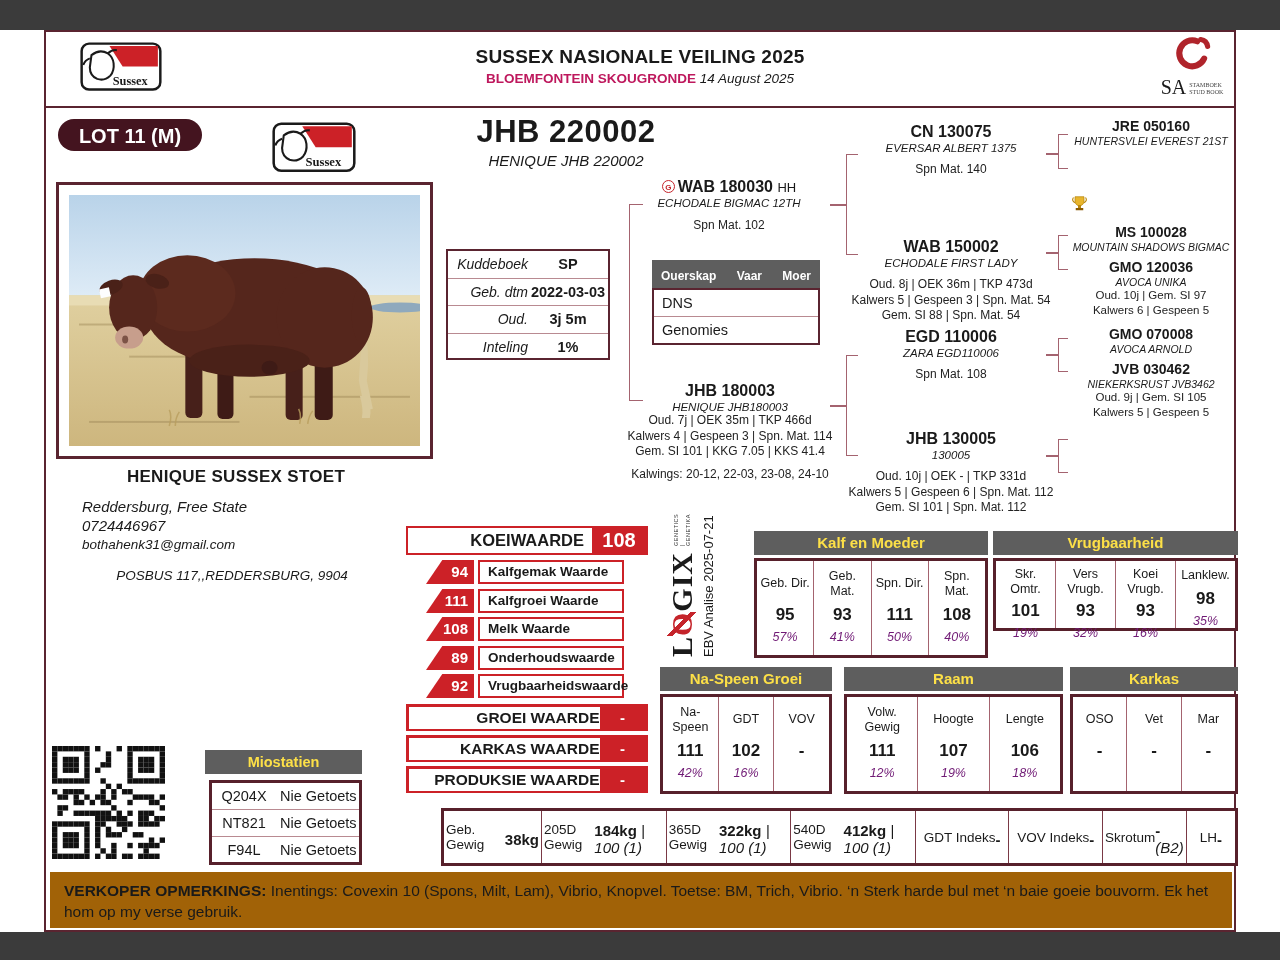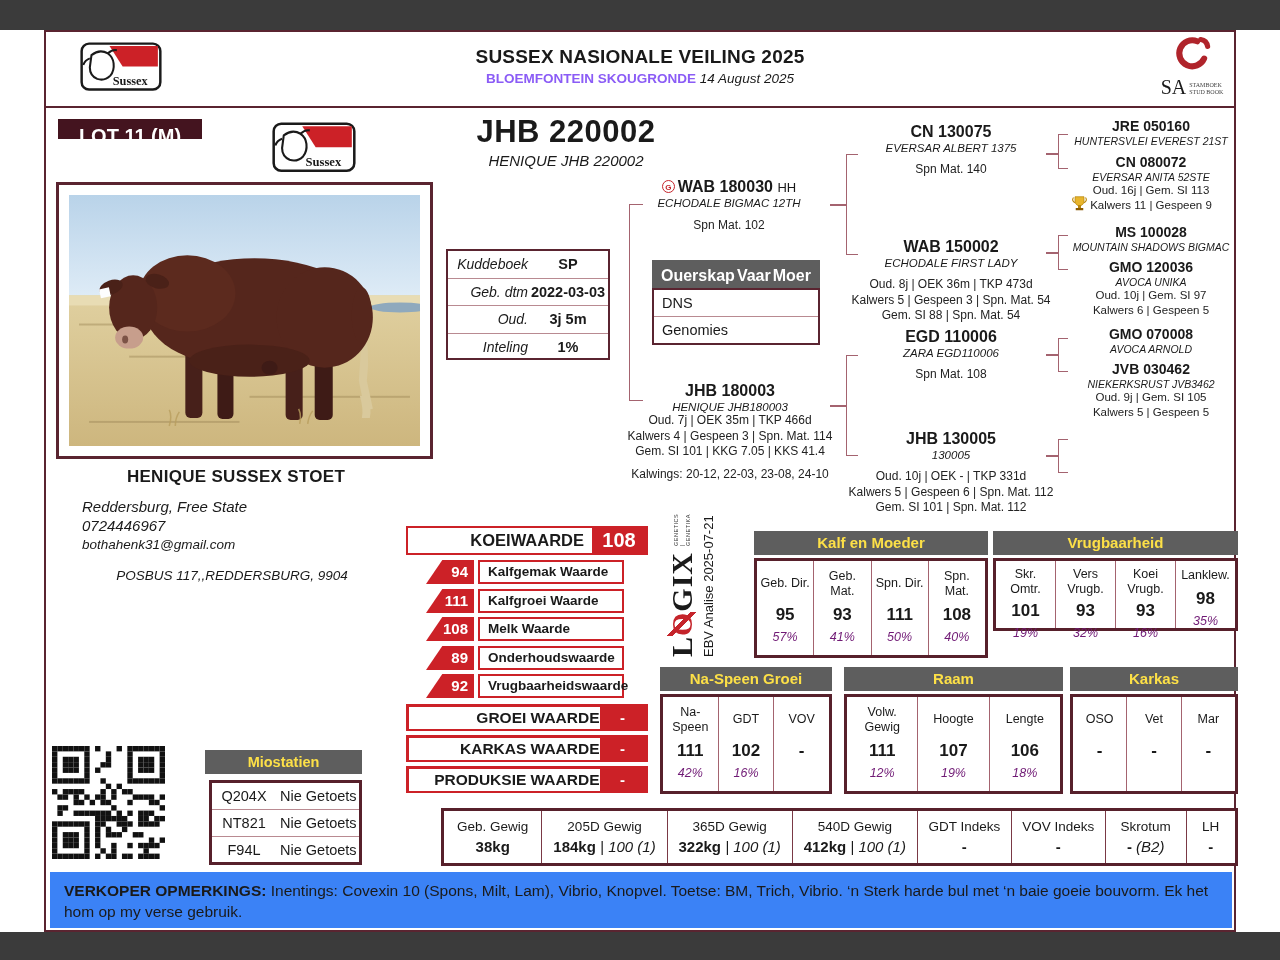--- a/index.html
+++ b/index.html
@@ -5,21 +5,21 @@
   html,body{margin:0;padding:0;background:#fff;}
   .screen{position:relative;width:1280px;height:960px;background:#ffffff;overflow:hidden;
           font-family:"Liberation Sans",sans-serif;color:#1a1a1a;}
   .abs{position:absolute;box-sizing:border-box;}
   .bar{position:absolute;left:0;width:1280px;background:#3b3b3b;}
   .page{position:absolute;left:44px;top:30px;width:1192px;height:902px;background:#fff;
         border:2px solid #5a2430;box-sizing:border-box;}
   .center{text-align:center;}
   .bold{font-weight:bold;}
   .it{font-style:italic;}
-  .red{color:#8b5cf6;}
+  .red{color:#be185d;}
   
   .htitle{font-size:19px;font-weight:bold;letter-spacing:0.2px;}
   .hsub{font-size:13.5px;margin-top:3px;}
   .divider{position:absolute;left:0;top:74px;width:100%;height:2px;background:#5a2430;}
   .lotbox{background:#44141f;color:#fff;font-weight:bold;font-size:20px;text-align:center;line-height:34px;}
   .animal-id{font-size:31px;font-weight:bold;letter-spacing:0.5px;}
   .animal-name{font-size:15px;font-style:italic;margin-top:2px;}
   
   .photo-frame{border:3px solid #5a2430;background:#fff;padding:10px;}
   .photo-frame svg{display:block;width:100%;height:100%;}
@@ -40,21 +40,21 @@
   .ped-tag{font-weight:normal;font-size:13px;}
   .ped-name{font-style:italic;font-size:11.5px;margin-top:1px;}
   .ped-name-sm{font-style:italic;font-size:10.5px;margin-top:1px;}
   .ped-stat{font-size:12px;line-height:15.5px;color:#222;}
   .ped-stat-sm{font-size:11.5px;line-height:15px;color:#222;}
   .bracket{position:absolute;border:1.6px solid #a4636f;border-right:none;box-sizing:border-box;}
   .conn{position:absolute;height:1.6px;background:#a4636f;}
   .gicon{display:inline-block;width:13px;height:13px;border:1.8px solid #c5242b;border-radius:50%;
          color:#c5242b;font-size:8px;font-weight:bold;line-height:13px;text-align:center;vertical-align:2px;margin-right:3px;box-sizing:border-box;}
   
-  .pv-head{background:#5e5e5e;color:#fff;font-weight:bold;font-size:16px;display:flex;justify-content:space-between;align-items:center;padding:16px 9px;}
+  .pv-head{background:#5e5e5e;color:#fff;font-weight:bold;font-size:12px;display:flex;justify-content:space-between;align-items:center;padding:16px 9px;}
   .pv-table{border:2px solid #5a2430;background:#fff;}
   .pv-row{height:26px;line-height:26px;padding-left:8px;font-size:14.5px;font-weight:500;}
   .pv-row + .pv-row{border-top:1px solid #b98a91;}
   
   .kw-banner{background:#cc2127;padding:2px;display:flex;}
   .kw-label{background:#fff;flex:1;text-align:right;font-weight:bold;font-size:16.5px;line-height:25px;padding-right:8px;}
   .kw-value{width:54px;color:#fff;text-align:center;font-weight:bold;font-size:20px;line-height:25px;}
   .kw-num{background:#cc2127;color:#fff;font-weight:bold;font-size:15px;text-align:right;padding-right:6px;line-height:24px;
           clip-path:polygon(34% 0,100% 0,100% 100%,0 100%);}
   .kw-box{border:2px solid #cc2127;background:#fff;font-weight:bold;font-size:13.5px;line-height:20px;padding-left:8px;}
@@ -64,33 +64,33 @@
   
   .ghead{background:#5e5e5e;color:#fde047;font-weight:bold;font-size:15px;text-align:center;line-height:24px;height:24px;}
   .ebv-table{display:flex;border:3px solid #57202b;background:#fff;}
   .ebv-col{flex:1;display:flex;flex-direction:column;align-items:center;padding-top:6px;}
   .ebv-col + .ebv-col{border-left:1.5px solid #a4636f;}
   .ebv-h{font-size:12.5px;line-height:14.5px;text-align:center;height:33px;display:flex;align-items:center;justify-content:center;padding:0 2px;}
   .ebv-v{font-size:17px;font-weight:bold;margin-top:5px;}
   .ebv-a{font-size:12.5px;font-style:italic;margin-top:5px;color:#701a75;}
   
   .w-table{display:flex;border:3px solid #57202b;background:#fff;}
-  .wcell{display:flex;flex-direction:column;align-items:center;justify-content:center;padding:0 2px;}
+  .wcell{display:flex;align-items:center;justify-content:center;padding:0 2px;}
   .wcell + .wcell{border-left:1.5px solid #7a3945;}
   .w-h{font-size:13.5px;}
   .w-v{font-size:15px;font-weight:bold;margin-top:4px;}
   .w-x{font-weight:normal;font-style:italic;}
   
   .mio-table{border:3px solid #57202b;background:#fff;}
   .mio-row{display:flex;height:26px;align-items:center;font-size:14.5px;}
   .mio-row + .mio-row{border-top:1px solid #b98a91;}
   .mio-code{flex:0 0 64px;text-align:center;}
   .mio-res{flex:1;text-align:left;padding-left:4px;}
   
-  .remarks{background:#3b82f6;font-size:15.5px;line-height:21px;padding:8px 14px;}
+  .remarks{background:#a16207;font-size:15.5px;line-height:21px;padding:8px 14px;}
   
   .logix-wrap{transform:rotate(-90deg);transform-origin:left top;display:flex;align-items:center;gap:6px;}
   .logix-big{font-weight:bold;font-size:30px;letter-spacing:1px;font-family:"Liberation Serif",serif;}
   .logix-o{color:#c5242b;background:linear-gradient(45deg,transparent 45%,#c5242b 45%,#c5242b 55%,transparent 55%);}
   .logix-sub{font-size:5.5px;letter-spacing:0.5px;color:#333;}
   .ebv-analise{transform:rotate(-90deg);transform-origin:left top;font-size:13px;white-space:nowrap;}
   
   .sa-text{font-family:"Liberation Serif",serif;display:flex;align-items:flex-end;justify-content:center;gap:3px;}
   .sa-big{font-size:20px;line-height:18px;}
   .sa-small{font-size:6px;line-height:7px;color:#444;text-align:left;}
@@ -132,21 +132,21 @@
         <span class="sa-big">SA</span>
         <span class="sa-small">
           <span>STAMBOEK</span><br>
           <span>STUD BOOK</span>
         </span>
       </div>
     </div>
 
     <div class="divider"></div>
 
-    <div class="abs lotbox" style="left:12px;top:87px;width:144px;height:20px;">LOT 11 (M)</div>
+    <div class="abs lotbox" style="left:12px;top:87px;width:144px;height:32px;border-radius:16px;">LOT 11 (M)</div>
 
     <div class="abs" style="left:226px;top:90px;width:84px;height:50px;">
       <svg viewBox="0 0 100 60">
         <rect x="2" y="2" width="96" height="56" rx="9" fill="#fff" stroke="#1a1a1a" stroke-width="3"></rect>
         <polygon points="36,5 95,5 95,30 52,30" fill="#cc2127"></polygon>
         <path d="M14,16 q10,-8 20,-2 q6,4 7,12 q1,9 -4,15 q-7,7 -16,4 q-9,-4 -9,-14 z" fill="none" stroke="#1a1a1a" stroke-width="2.5"></path>
         <path d="M12,20 q-6,2 -8,8 M34,14 q5,-5 11,-4" fill="none" stroke="#1a1a1a" stroke-width="2.5"></path>
         <text x="40" y="52" font-size="15" font-weight="bold" font-family="Liberation Serif,serif" fill="#1a1a1a">Sussex</text>
       </svg>
     </div>
@@ -301,26 +301,20 @@
       <div style="margin-top:8px;">
         <div class="ped-stat">Oud. 10j | OEK - | TKP 331d</div>
         <div class="ped-stat">Kalwers 5 | Gespeen 6 | Spn. Mat. 112</div>
         <div class="ped-stat">Gem. SI 101 | Spn. Mat. 112</div>
       </div>
     </div>
 
     <div class="abs center" style="left:1020px;top:86px;width:170px;">
       <div class="ped-title-sm">JRE 050160</div>
       <div class="ped-name-sm">HUNTERSVLEI EVEREST 21ST</div>
-    </div>
-    <div class="abs center" style="left:1020px;top:122px;width:170px;">
-      <div class="ped-title-sm">CN 080072</div>
-      <div class="ped-name-sm">EVERSAR ANITA 52STE</div>
-      <div class="ped-stat-sm">Oud. 16j | Gem. SI 113</div>
-      <div class="ped-stat-sm">Kalwers 11 | Gespeen 9</div>
     </div>
     <svg class="trophy" style="left:1026px;top:163px;width:15px;height:17px;" viewBox="0 0 20 22">
       <path d="M4,2 h12 v6 a6,6 0 0 1 -12,0 z" fill="#e8b52c" stroke="#b8860b" stroke-width="1"></path>
       <path d="M2,3 q-3,4 2,7 M18,3 q3,4 -2,7" fill="none" stroke="#b8860b" stroke-width="1.5"></path>
       <rect x="8" y="13" width="4" height="4" fill="#b8860b"></rect>
       <rect x="5" y="17" width="10" height="3" fill="#8a5a00"></rect>
     </svg>
     <div class="abs center" style="left:1020px;top:192px;width:170px;">
       <div class="ped-title-sm">MS 100028</div>
       <div class="ped-name-sm">MOUNTAIN SHADOWS BIGMAC</div>

